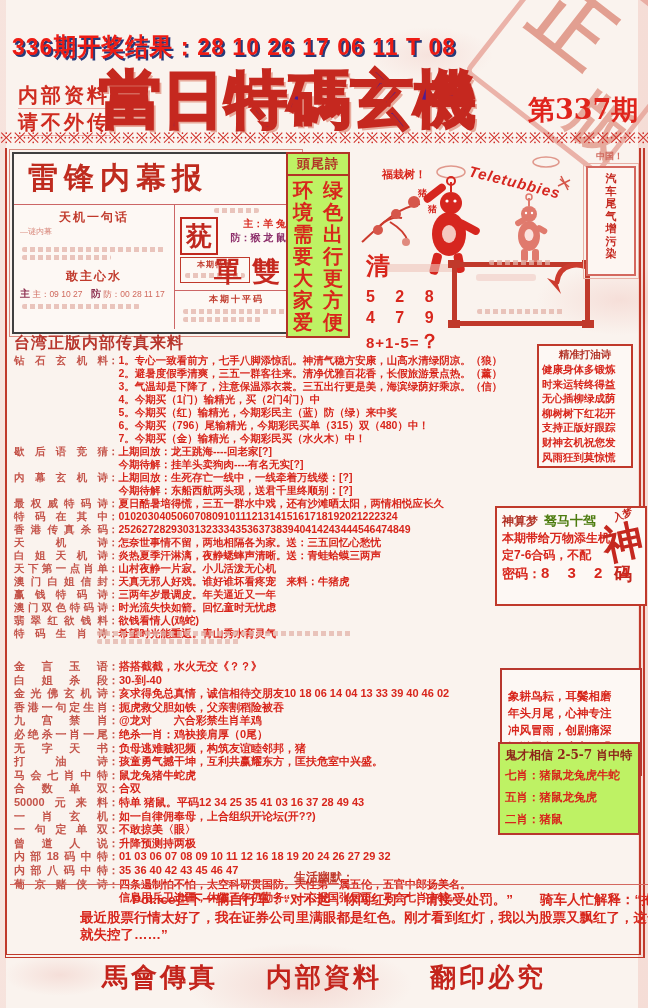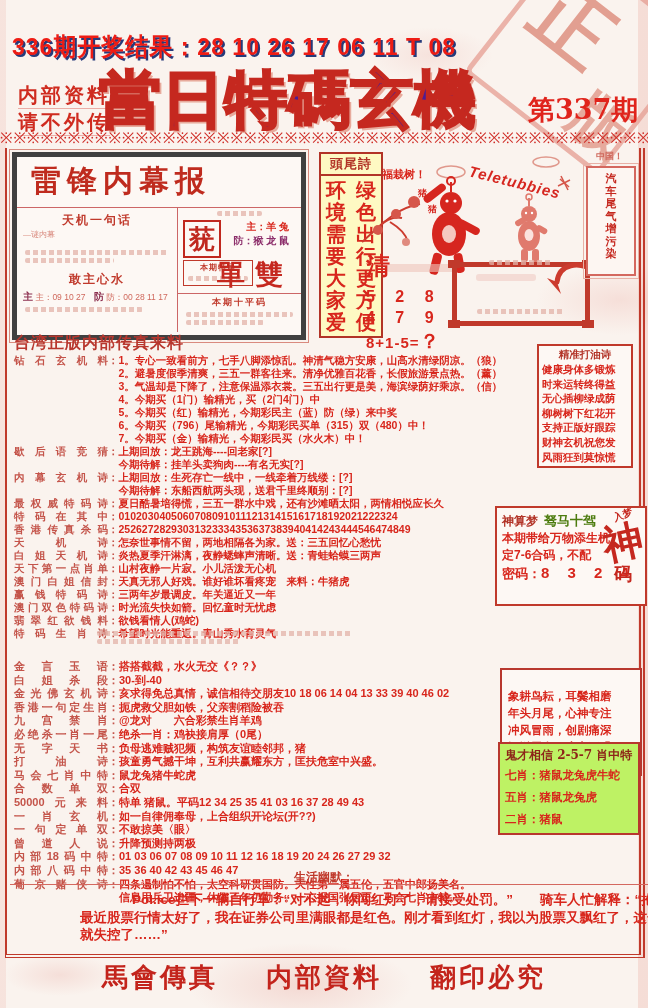--- a/index.html
+++ b/index.html
@@ -26,42 +26,42 @@
   #confidential div{border-bottom:1px solid rgba(207,43,31,.35);}
   #main-title{left:99px;top:58px;font:bold 62px "DejaVu Serif",serif;letter-spacing:1px;
               color:#4c1d95;-webkit-text-stroke:2.5px #c5281f;text-shadow:3px 3px 0 #e7aa9c;white-space:nowrap;}
   #issue-no{left:528px;top:92px;font:bold 27px "DejaVu Serif",serif;color:#e0241c;}
   #divider{left:0;top:127px;width:648px;height:18px;overflow:hidden;font-size:15px;color:#cf2b25;
            letter-spacing:1px;white-space:nowrap;}
   
   #mainbox{left:5px;top:148px;width:632px;height:806px;border-left:2px solid #c0392b;
            border-right:6px double #c0392b;border-bottom:4px double #c0392b;}
   
-  #leifeng{left:12px;top:152px;width:284px;height:178px;border:5px solid #404040;outline:1px solid #d98a7e;outline-offset:2px;background:#fdf8f4;}
+  #leifeng{left:12px;top:152px;width:284px;height:178px;border:2px solid #404040;outline:1px solid #d98a7e;outline-offset:2px;background:#fdf8f4;}
   #lf-title{height:50px;border-bottom:1px solid #c66;font:bold 30px/48px "DejaVu Serif",serif;color:#bf2b1e;padding-left:14px;letter-spacing:6px;}
   #lf-cols{display:flex;height:124px;}
   #lf-left{width:148px;border-right:1px solid #c66;padding:4px 6px;position:relative;}
   .lf-h{font-weight:bold;font-size:12px;color:#c0392b;text-align:center;letter-spacing:2px;}
   .lf-sub{font-size:8px;color:#d98a7e;text-align:left;}
   .lf-nums{font-size:8.5px;color:#d06a5e;margin-top:2px;white-space:nowrap;}
   .lf-nums b{color:#8d2f4f;font-size:10px;}
   #lf-right{flex:1;padding:3px 5px;position:relative;}
   #lf-charbox{display:inline-block;width:34px;height:34px;border:2px solid #c0281e;font:bold 26px/34px "DejaVu Serif",serif;color:#c0281e;text-align:center;vertical-align:top;}
   .zhufang{display:inline-block;margin-left:8px;font-size:10px;font-weight:bold;text-align:right;}
   .zhufang .z{color:#d8261c;}
   .zhufang .f{color:#8d2f6b;}
   #lf-danshuang{font:bold 28px "DejaVu Serif",serif;color:#c5281f;letter-spacing:10px;position:absolute;right:8px;top:48px;}
   #lf-tewei{position:absolute;left:5px;top:52px;width:64px;border:1px solid #c0392b;padding:1px 2px;text-align:center;}
   #lf-tewei .t{font-size:8px;font-weight:bold;color:#c0392b;letter-spacing:1px;}
   #lf-pingma{border-top:1px solid #c66;margin:0 -5px;padding:2px 6px;position:absolute;left:5px;right:5px;bottom:0;height:34px;}
   #lf-pingma .t{font-size:9px;font-weight:bold;color:#c0392b;text-align:center;letter-spacing:2px;}
   .smudge{display:block;height:5px;border-radius:2px;margin:3px 2px;opacity:.75;
           background:repeating-linear-gradient(90deg,#e3b3a9 0 5px,transparent 5px 8px);}
   
-  #touwei{left:319px;top:152px;width:60px;height:182px;border:2px solid #b23327;background:#fef9c3;}
+  #touwei{left:286px;top:152px;width:60px;height:182px;border:2px solid #b23327;background:#bef264;}
   #tw-title{border-bottom:2px solid #b23327;font:bold 13px/20px "DejaVu Serif",serif;color:#b23327;text-align:center;letter-spacing:1px;}
   #tw-cols{display:flex;justify-content:space-around;padding-top:3px;}
   .tw-col{display:flex;flex-direction:column;align-items:center;font:bold 20px/22px "Liberation Sans",sans-serif;color:#d8261c;}
   
   #qing{left:366px;top:250px;font-weight:bold;color:#d8261c;}
   #qing .q1{font:bold 24px "DejaVu Serif",serif;margin-bottom:4px;}
   #qing .qr{font-size:16px;letter-spacing:8px;line-height:21px;}
   #qing .qe{font-size:15px;letter-spacing:1px;}
   #qing .qe b{font-size:20px;}
   

